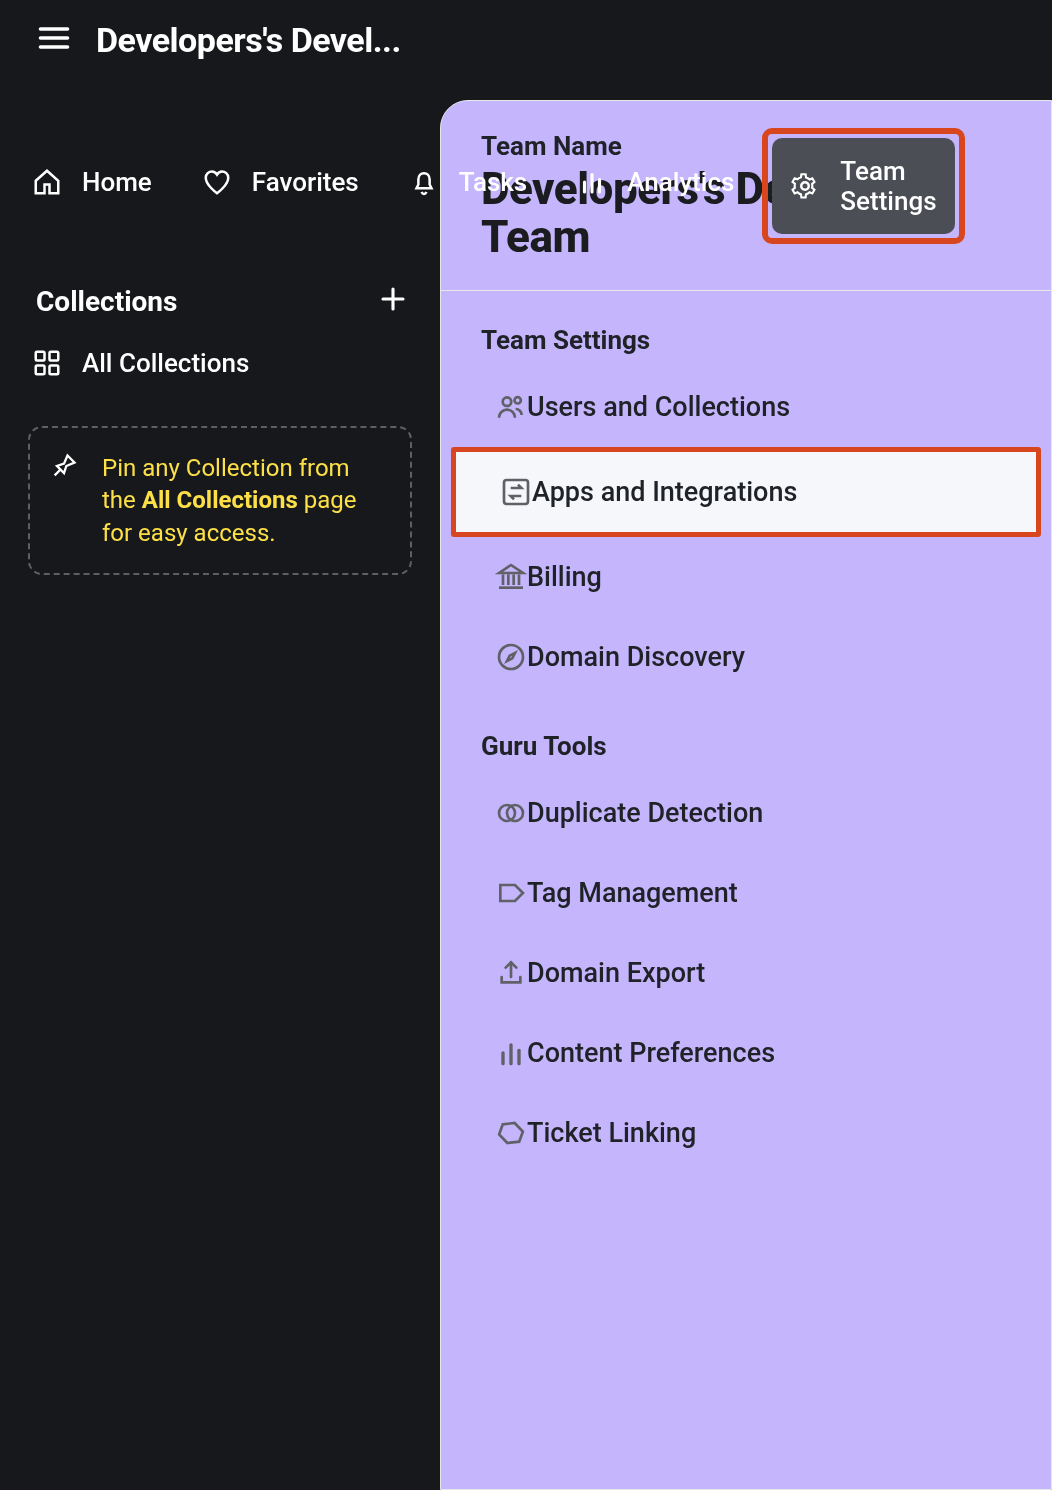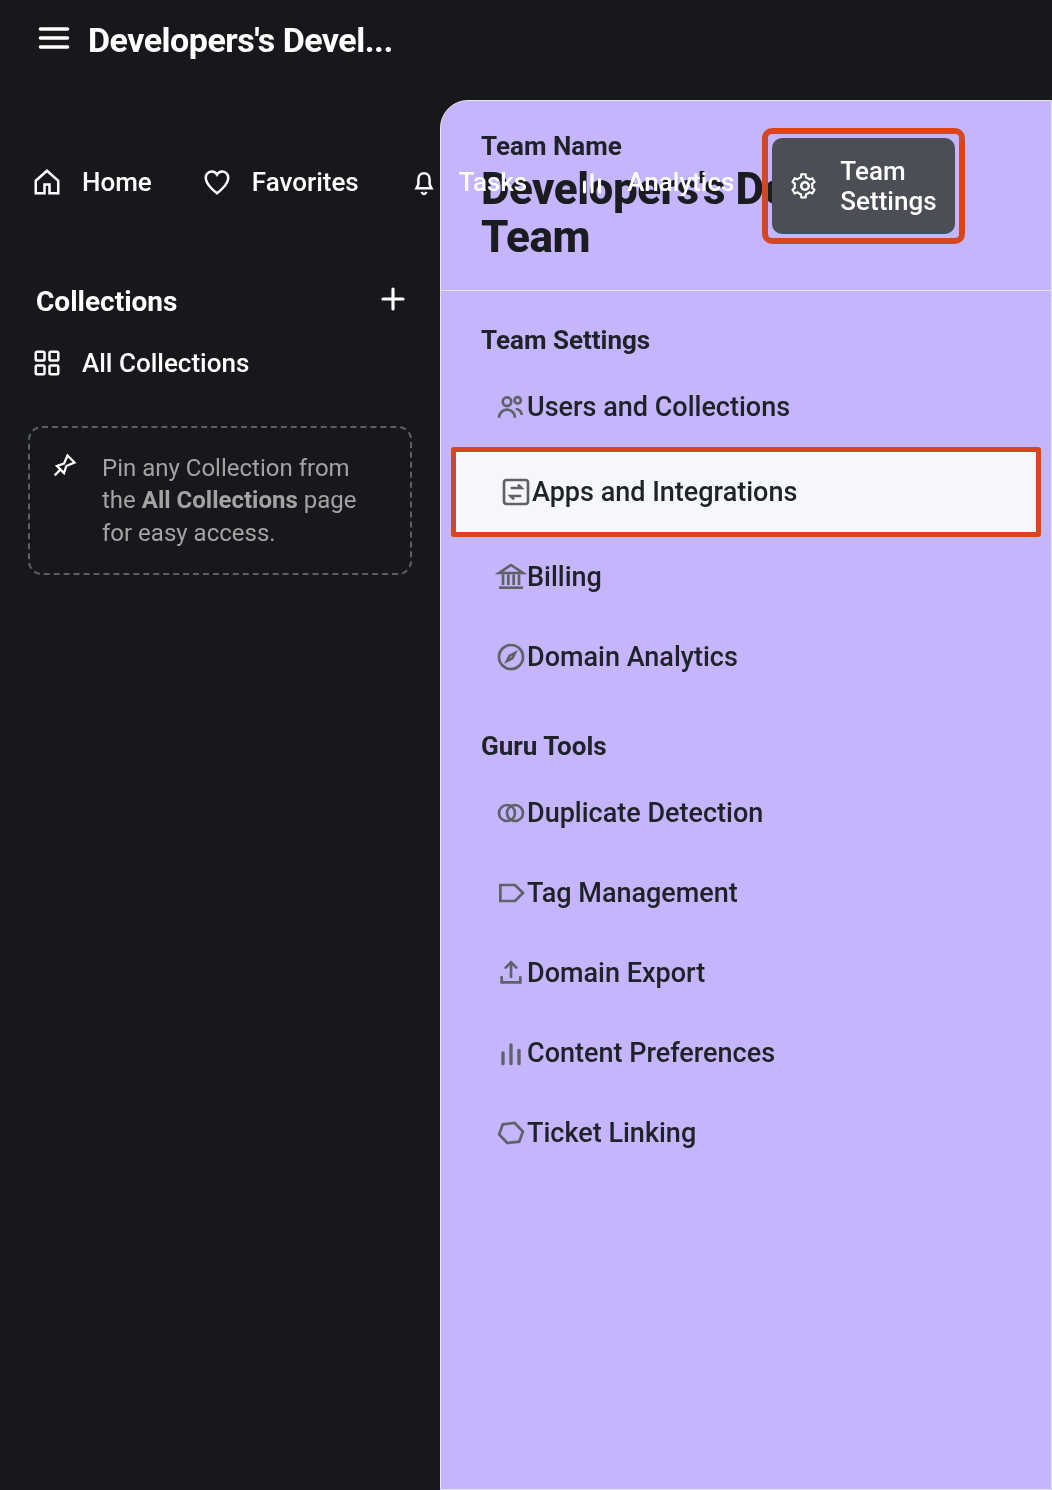--- a/index.html
+++ b/index.html
@@ -12,21 +12,21 @@
     height: 1490px;
     overflow: hidden;
     position: relative;
   }
 
   
   .topbar {
     display: flex;
     align-items: center;
     padding: 20px 36px 40px 36px;
-    gap: 16px;
+    gap: 24px;
   }
   .topbar .hamburger svg { width: 36px; height: 36px; stroke: #fff; }
   .topbar .title {
     font-size: 34px;
     font-weight: 700;
     letter-spacing: -0.5px;
     white-space: nowrap;
     overflow: hidden;
     text-overflow: ellipsis;
     max-width: 320px;
@@ -81,21 +81,21 @@
   .collections-header .label { font-size: 28px; font-weight: 700; }
   .collections-header .plus svg { width: 30px; height: 30px; stroke: #fff; }
 
   .pin-box {
     margin: 30px 14px 0 14px;
     border: 2px dashed #5d5f63;
     border-radius: 14px;
     padding: 24px 24px 24px 20px;
     display: flex;
     gap: 24px;
-    color: #a3a3a3;
+    color: #fde047;
   }
   .pin-box .pin-icon svg { width: 28px; height: 28px; stroke: #fff; fill: none; }
   .pin-box .pin-text { font-size: 24px; line-height: 1.35; font-weight: 400; }
   .pin-box .pin-text .bold { font-weight: 700; }
 
   
   .panel {
     flex: 1;
     background: #c4b5fd;
     color: #1a1c20;
@@ -287,21 +287,21 @@
         <span>Billing</span>
       </div>
 
       <div class="panel-item">
         <span class="p-icon">
           <svg viewBox="0 0 24 24" stroke-width="2">
               <circle cx="12" cy="12" r="9"></circle>
               <polygon points="15,9 13,13 9,15 11,11"></polygon>
             </svg>
         </span>
-        <span>Domain Analytics</span>
+        <span>Domain Discovery</span>
       </div>
 
     </div>
 
     <div class="panel-section">
       <div class="section-title">Guru Tools</div>
 
       <div class="panel-item">
         <span class="p-icon">
           <svg viewBox="0 0 24 24" stroke-width="2">

